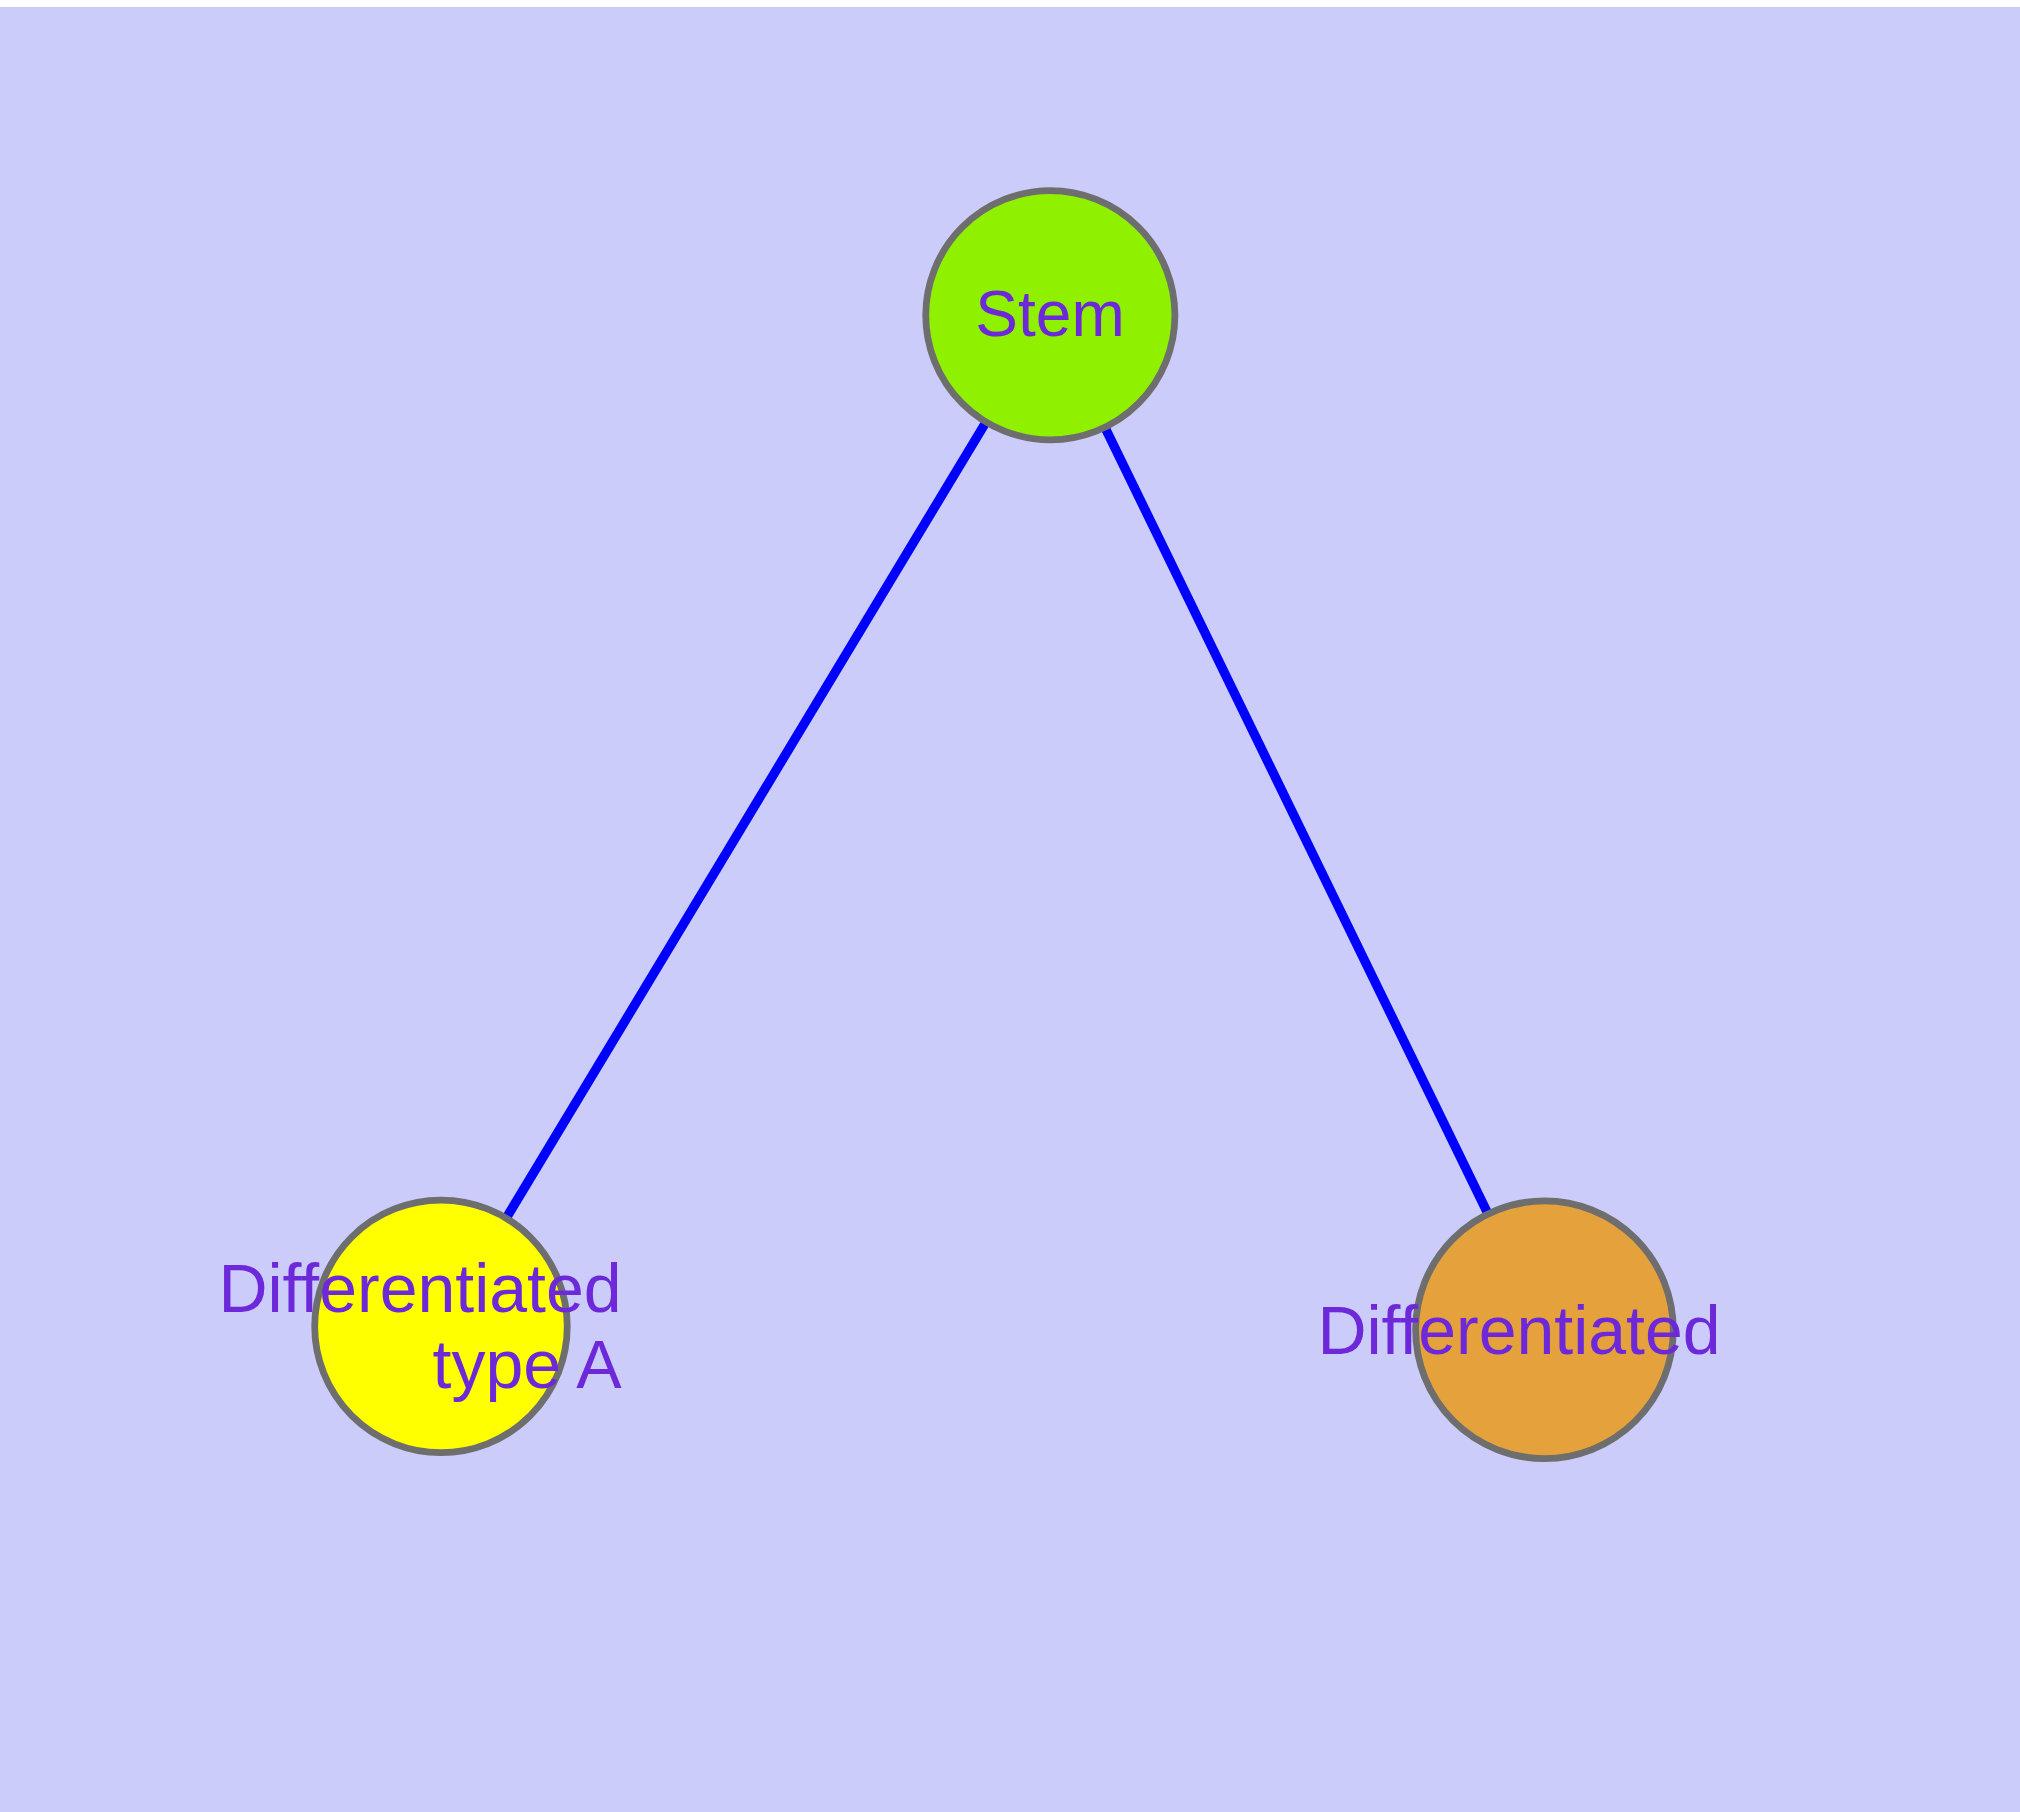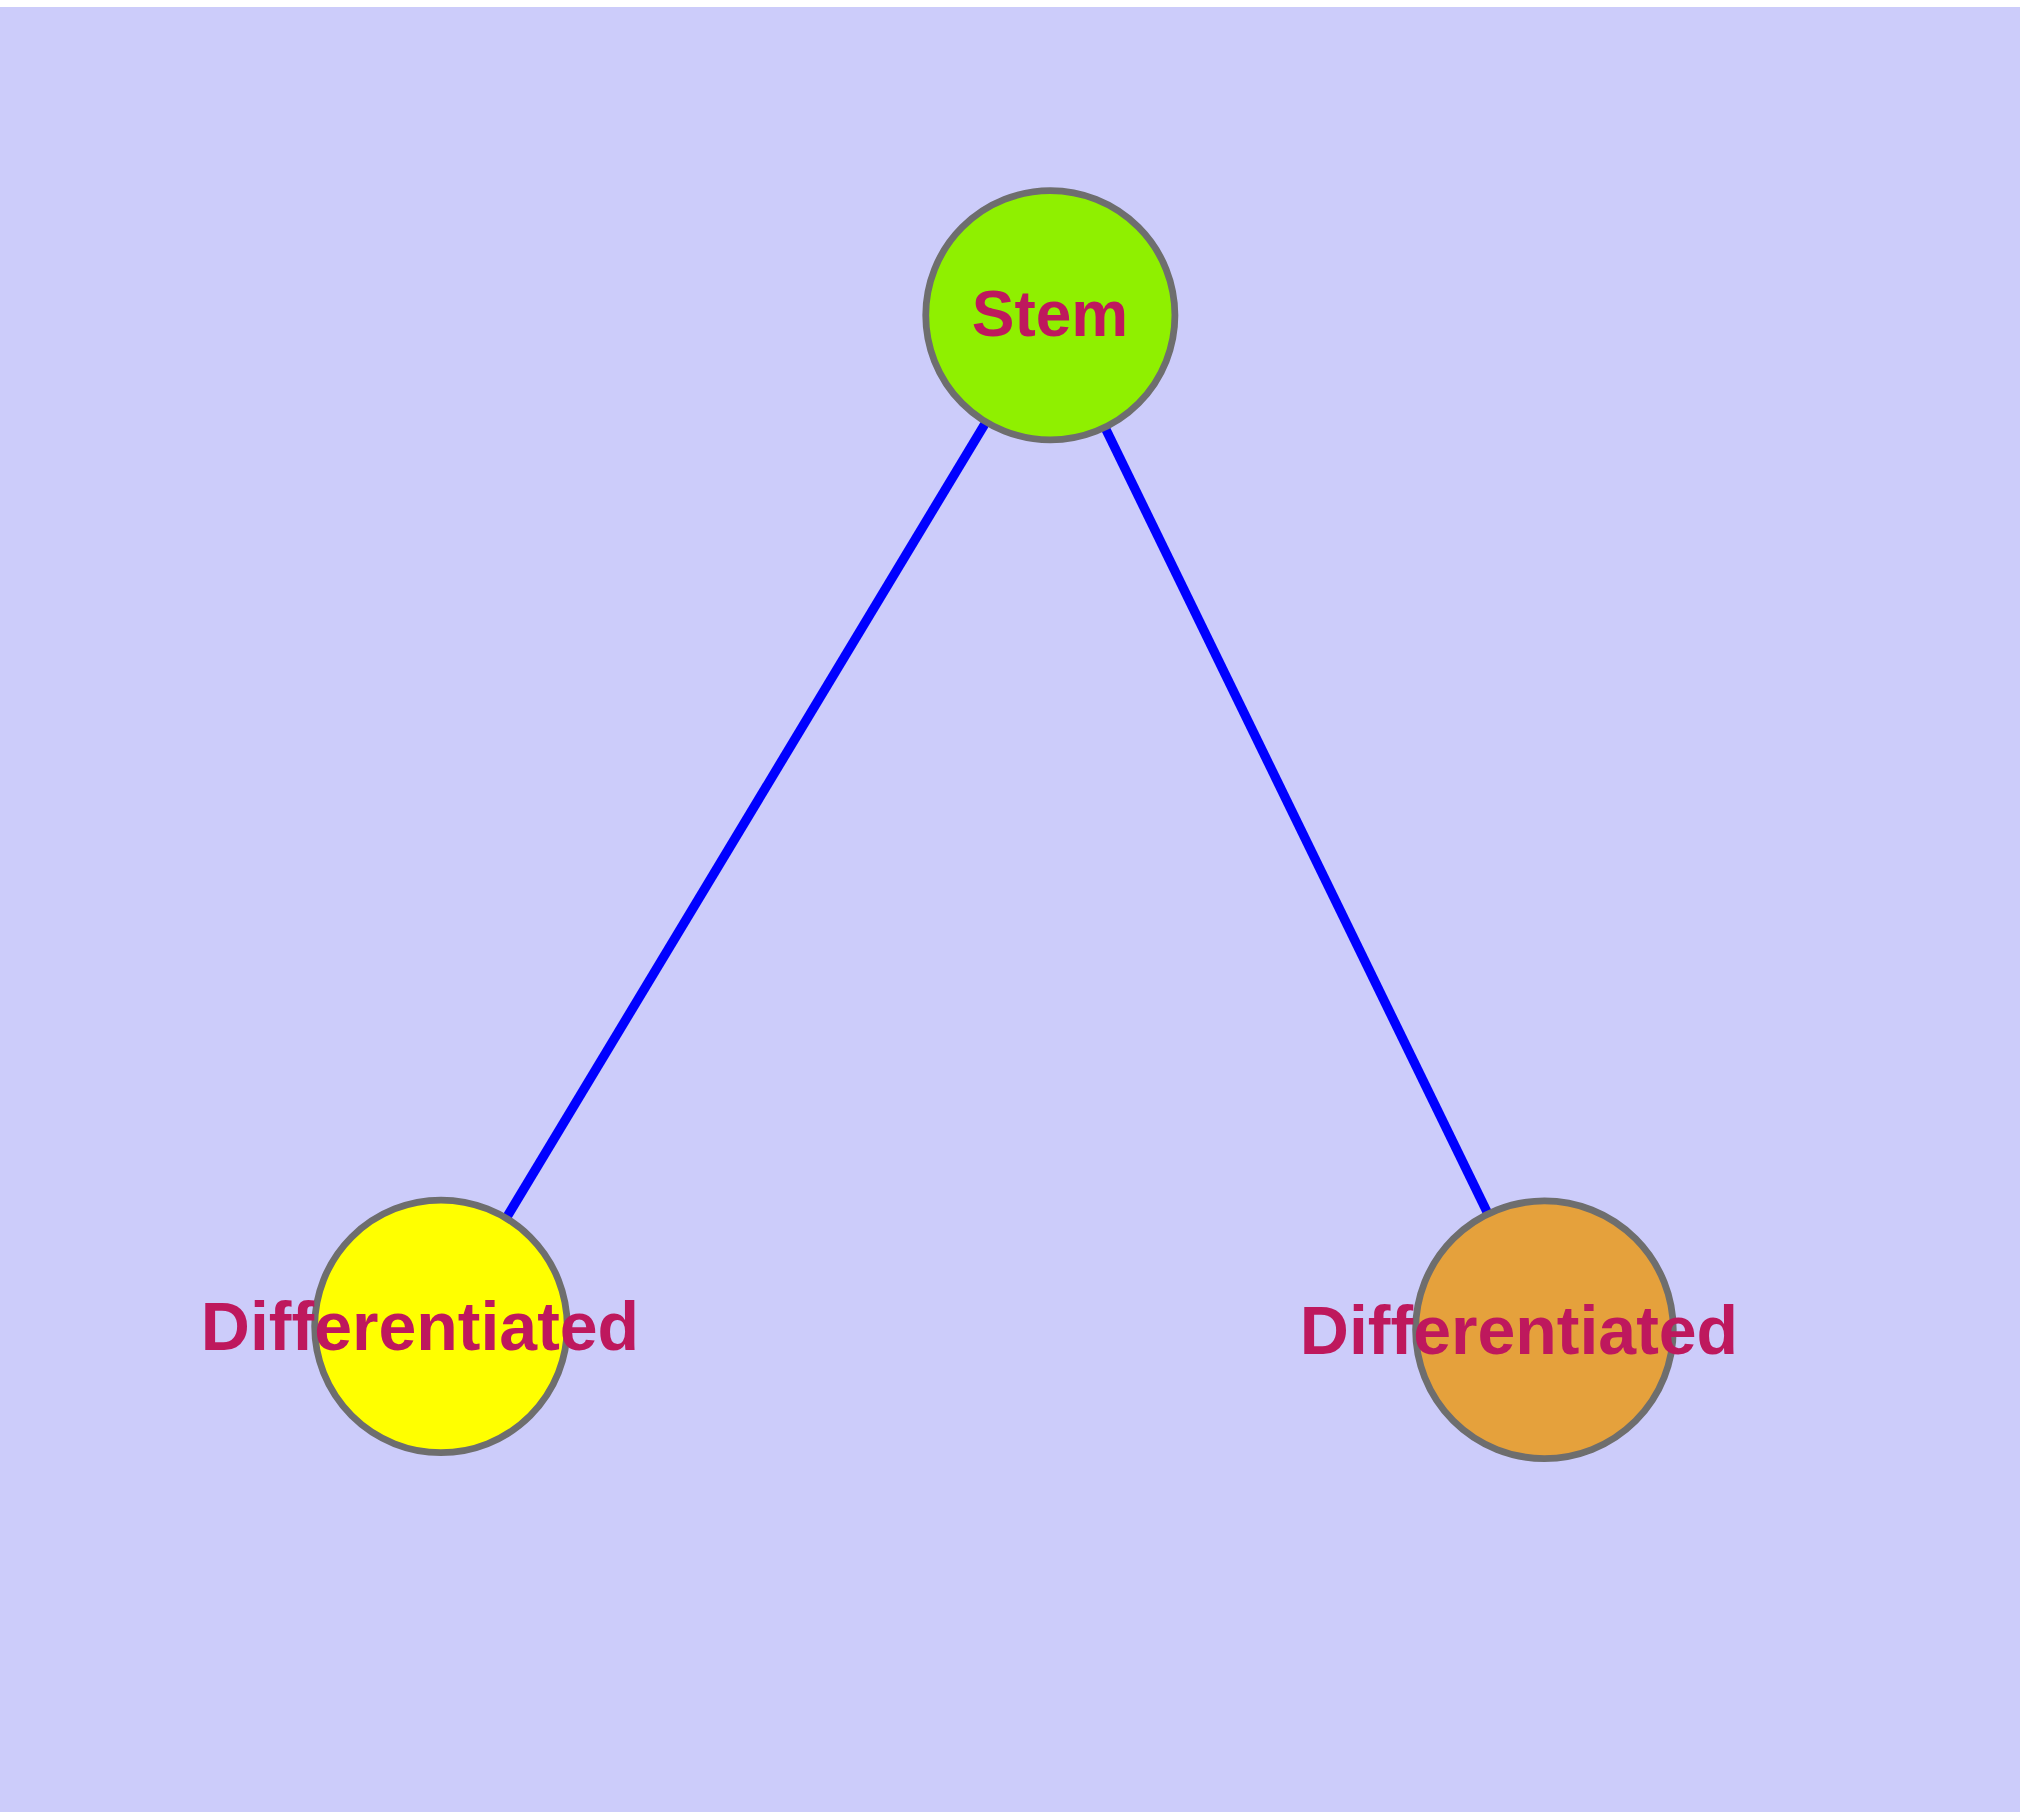--- a/index.html
+++ b/index.html
@@ -26,22 +26,22 @@
   }
   #graph-svg {
     position: absolute;
     left: 0;
     top: 0;
     width: 2021px;
     height: 1812px;
   }
   .node-label {
     position: absolute;
-    color: #be185d;
-    font-weight: bold;
+    color: #6d28d9;
+    font-weight: normal;
     text-align: right;
     line-height: 1.12;
     white-space: pre;
     pointer-events: none;
     font-family: "Liberation Sans", "DejaVu Sans", sans-serif;
   }
   #label-stem {
     font-size: 64px;
     left: 1050px;
     top: 315px;
@@ -76,18 +76,18 @@
 
     <g>
       <circle cx="1239" cy="372" r="147" fill="#8ff000" stroke="#6e6e6e" stroke-width="8"></circle>
       <circle cx="520" cy="1565" r="149" fill="#ffff00" stroke="#6e6e6e" stroke-width="8"></circle>
       <circle cx="1822" cy="1569" r="152" fill="#e5a13c" stroke="#6e6e6e" stroke-width="8"></circle>
     </g>
   </svg>
 
   <div class="node-label" id="label-stem">Stem</div>
 
-  <div class="node-label" id="label-diff-a"><span>Differentiated</span><br></div>
+  <div class="node-label" id="label-diff-a"><span>Differentiated</span><br><span>type A</span></div>
 
   <div class="node-label" id="label-diff-b"><span>Differentiated</span><br></div>
 
 </div>
 
 
 </body></html>

